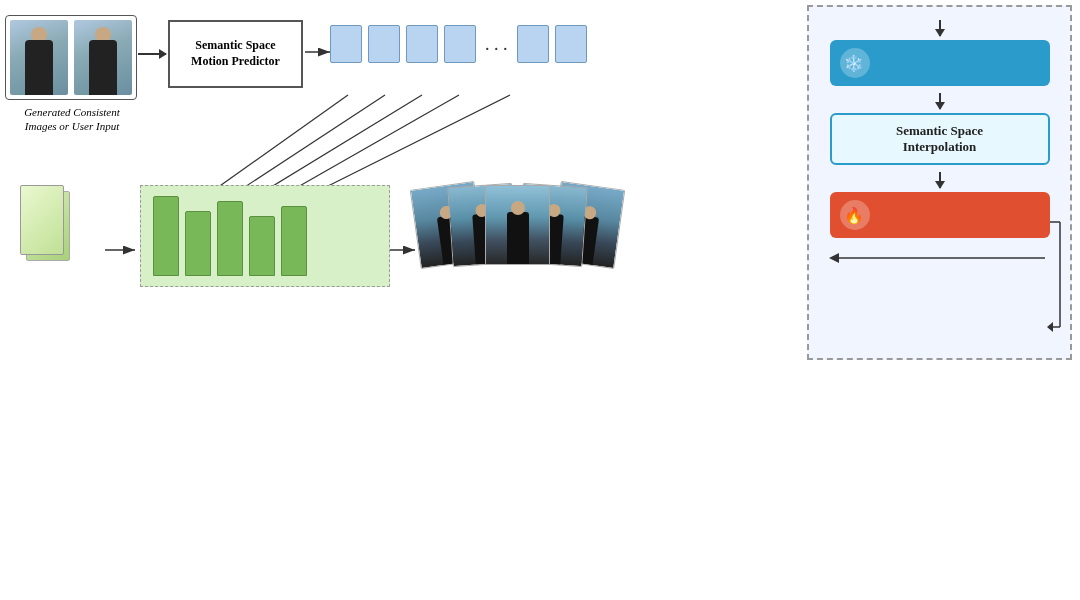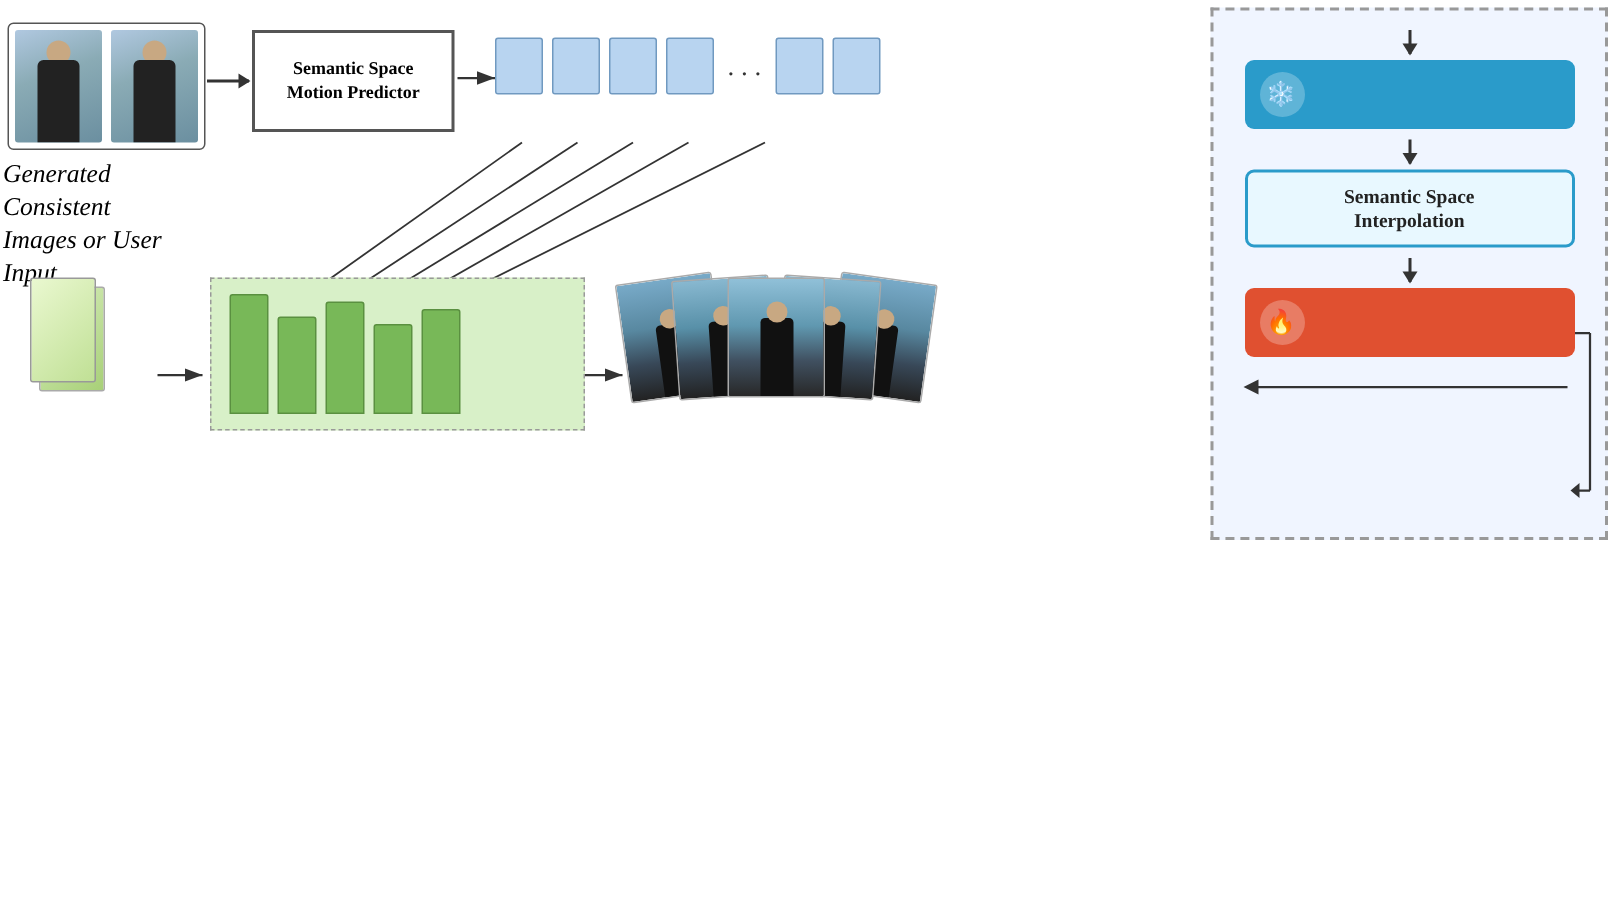--- a/index.html
+++ b/index.html
@@ -203,21 +203,21 @@
     <div class="photo">
       <div class="photo-head"></div>
       <div class="photo-figure"></div>
     </div>
     <div class="photo">
       <div class="photo-head"></div>
       <div class="photo-figure"></div>
     </div>
   </div>
 
-  <div style="position:absolute; left:2px; top:105px; width:140px; font-size:17px; font-style:italic; line-height:1.3; text-align:left;">
+  <div style="position:absolute; left:2px; top:105px; width:140px; font-size:11px; font-style:italic; line-height:1.3; text-align:center;">
     <span>Generated Consistent<br>Images or User Input</span>
   </div>
 
   <div style="position:absolute; left:138px; top:53px; width:28px; height:2px; background:#333; top:53px;">
     <div style="position:absolute;right:-1px;top:-4px;border-left:8px solid #333;border-top:5px solid transparent;border-bottom:5px solid transparent;"></div>
   </div>
 
   <div style="position:absolute; left:168px; top:20px; width:135px; height:68px; border:2px solid #555; background:#fff; display:flex; align-items:center; justify-content:center; text-align:center; font-size:12px; font-weight:bold; line-height:1.3;">
     <span>Semantic Space<br>Motion Predictor</span>
   </div>

